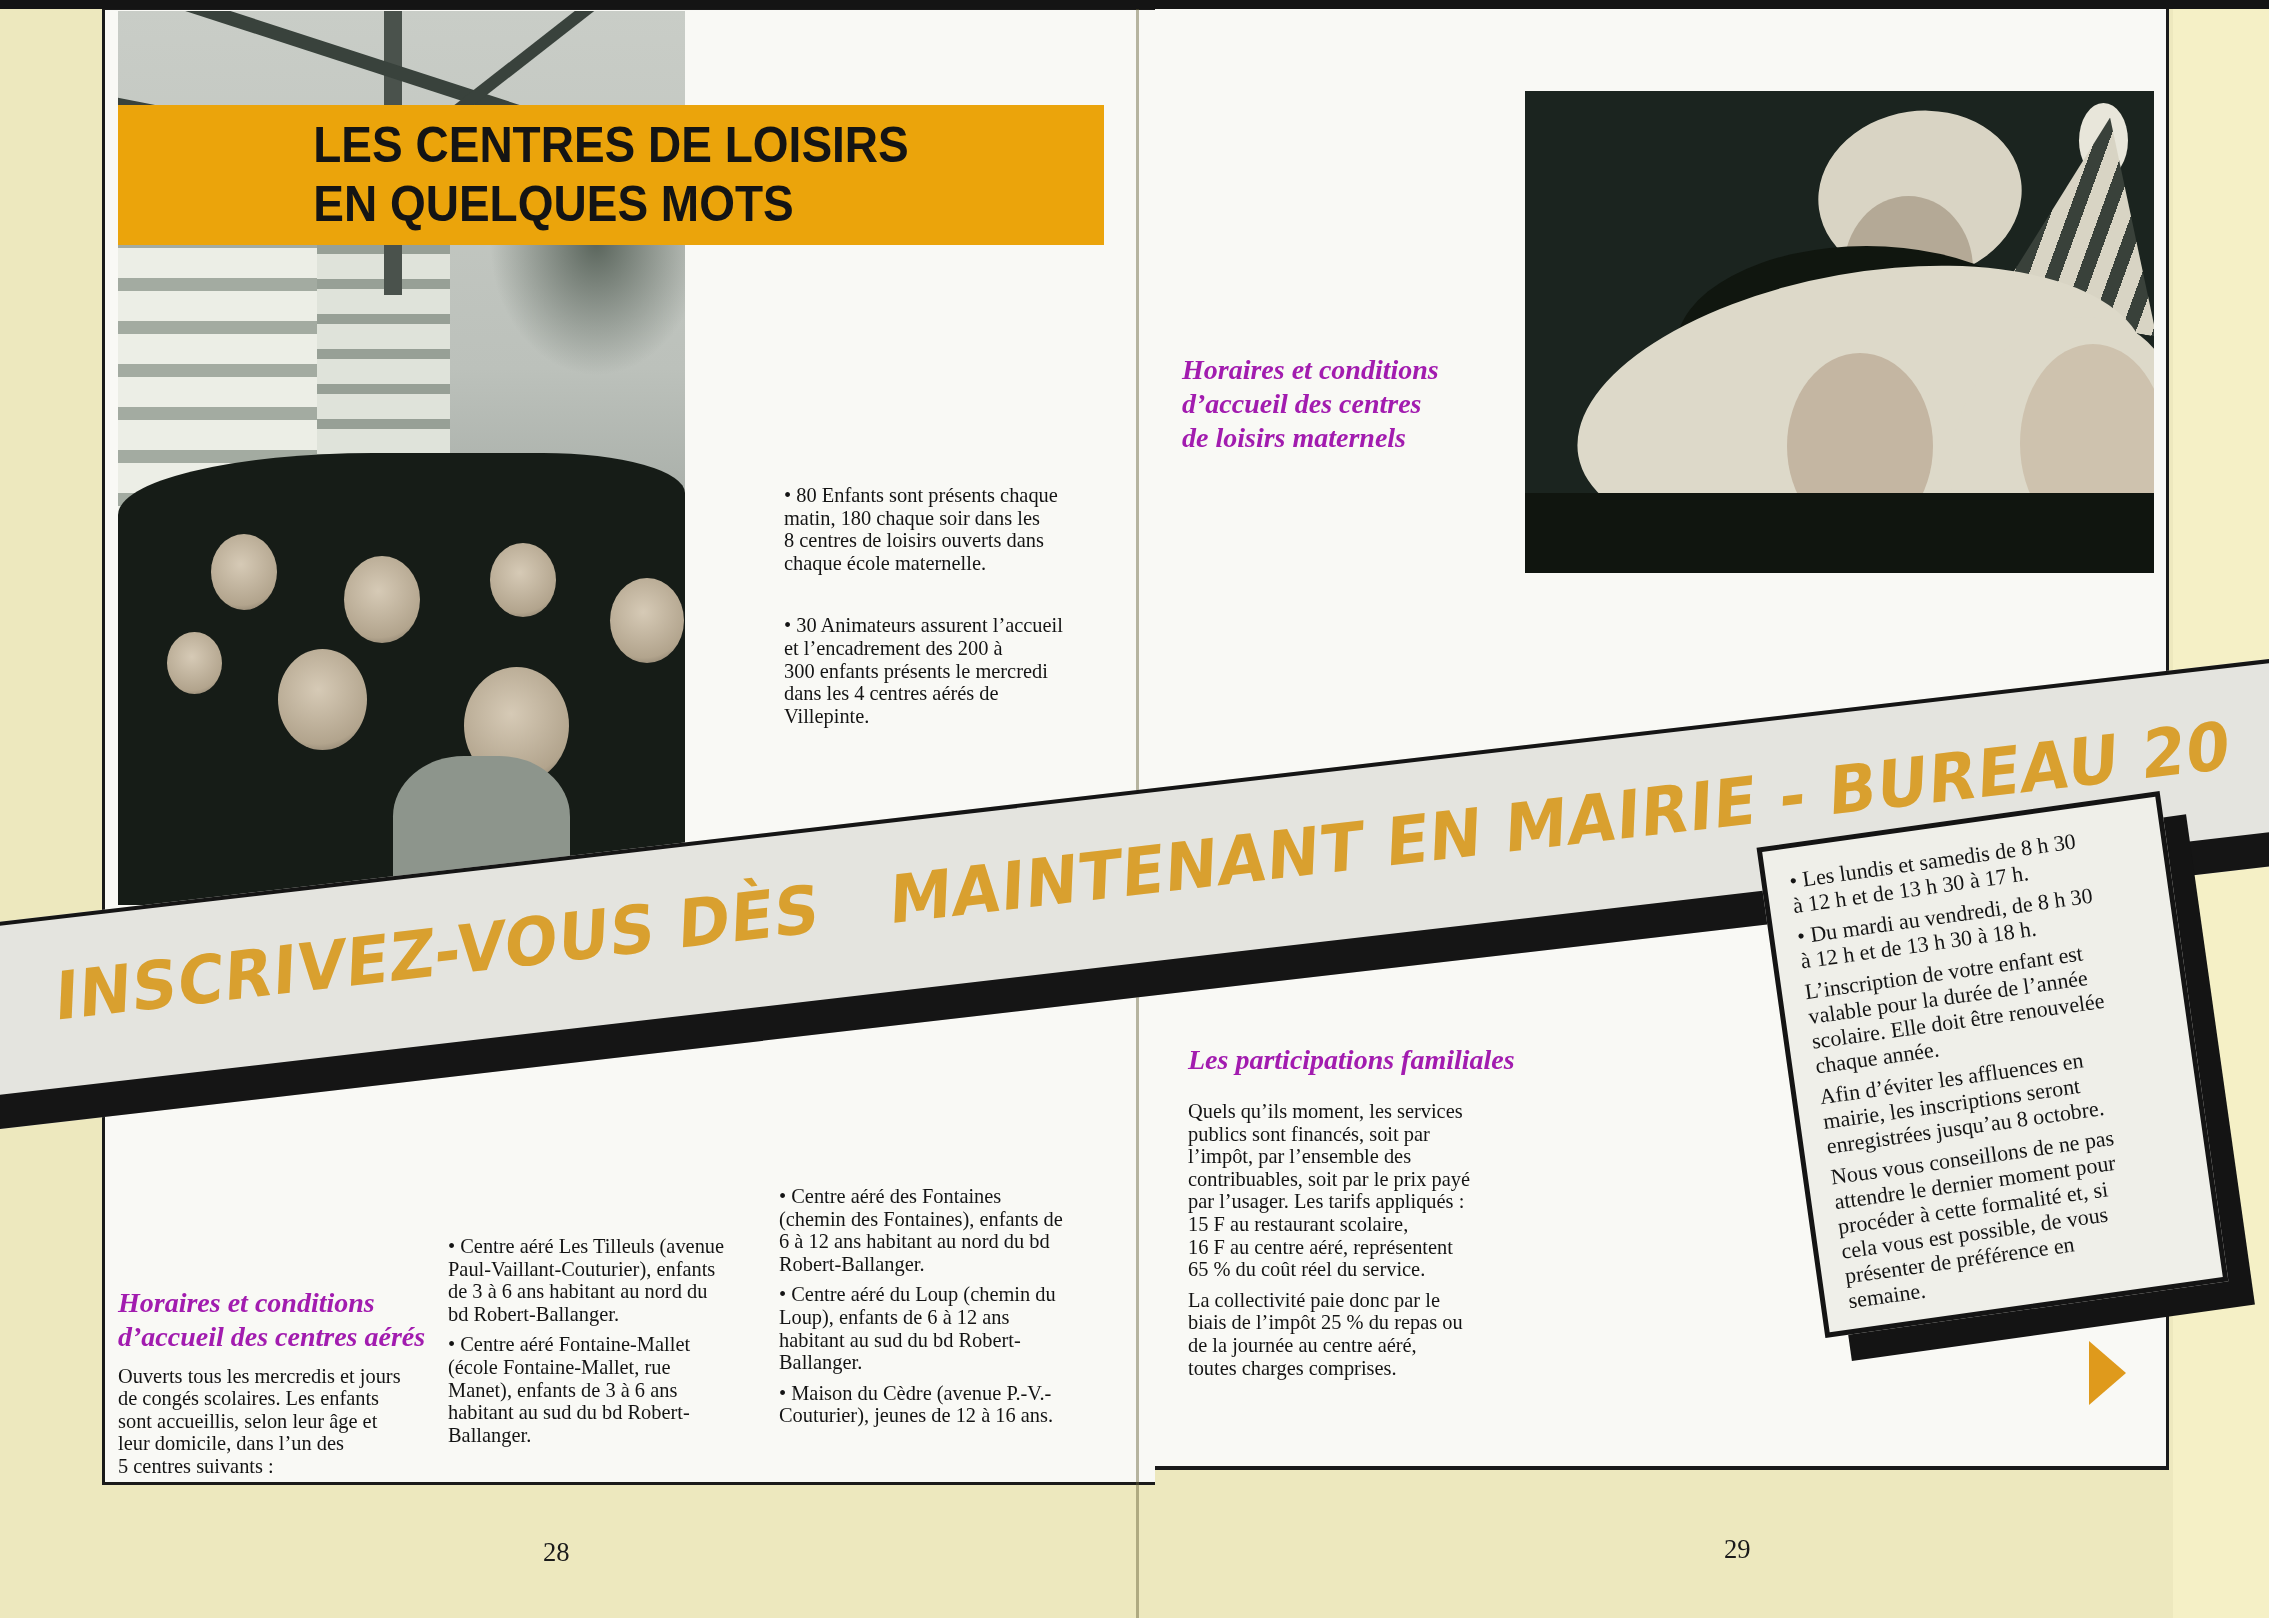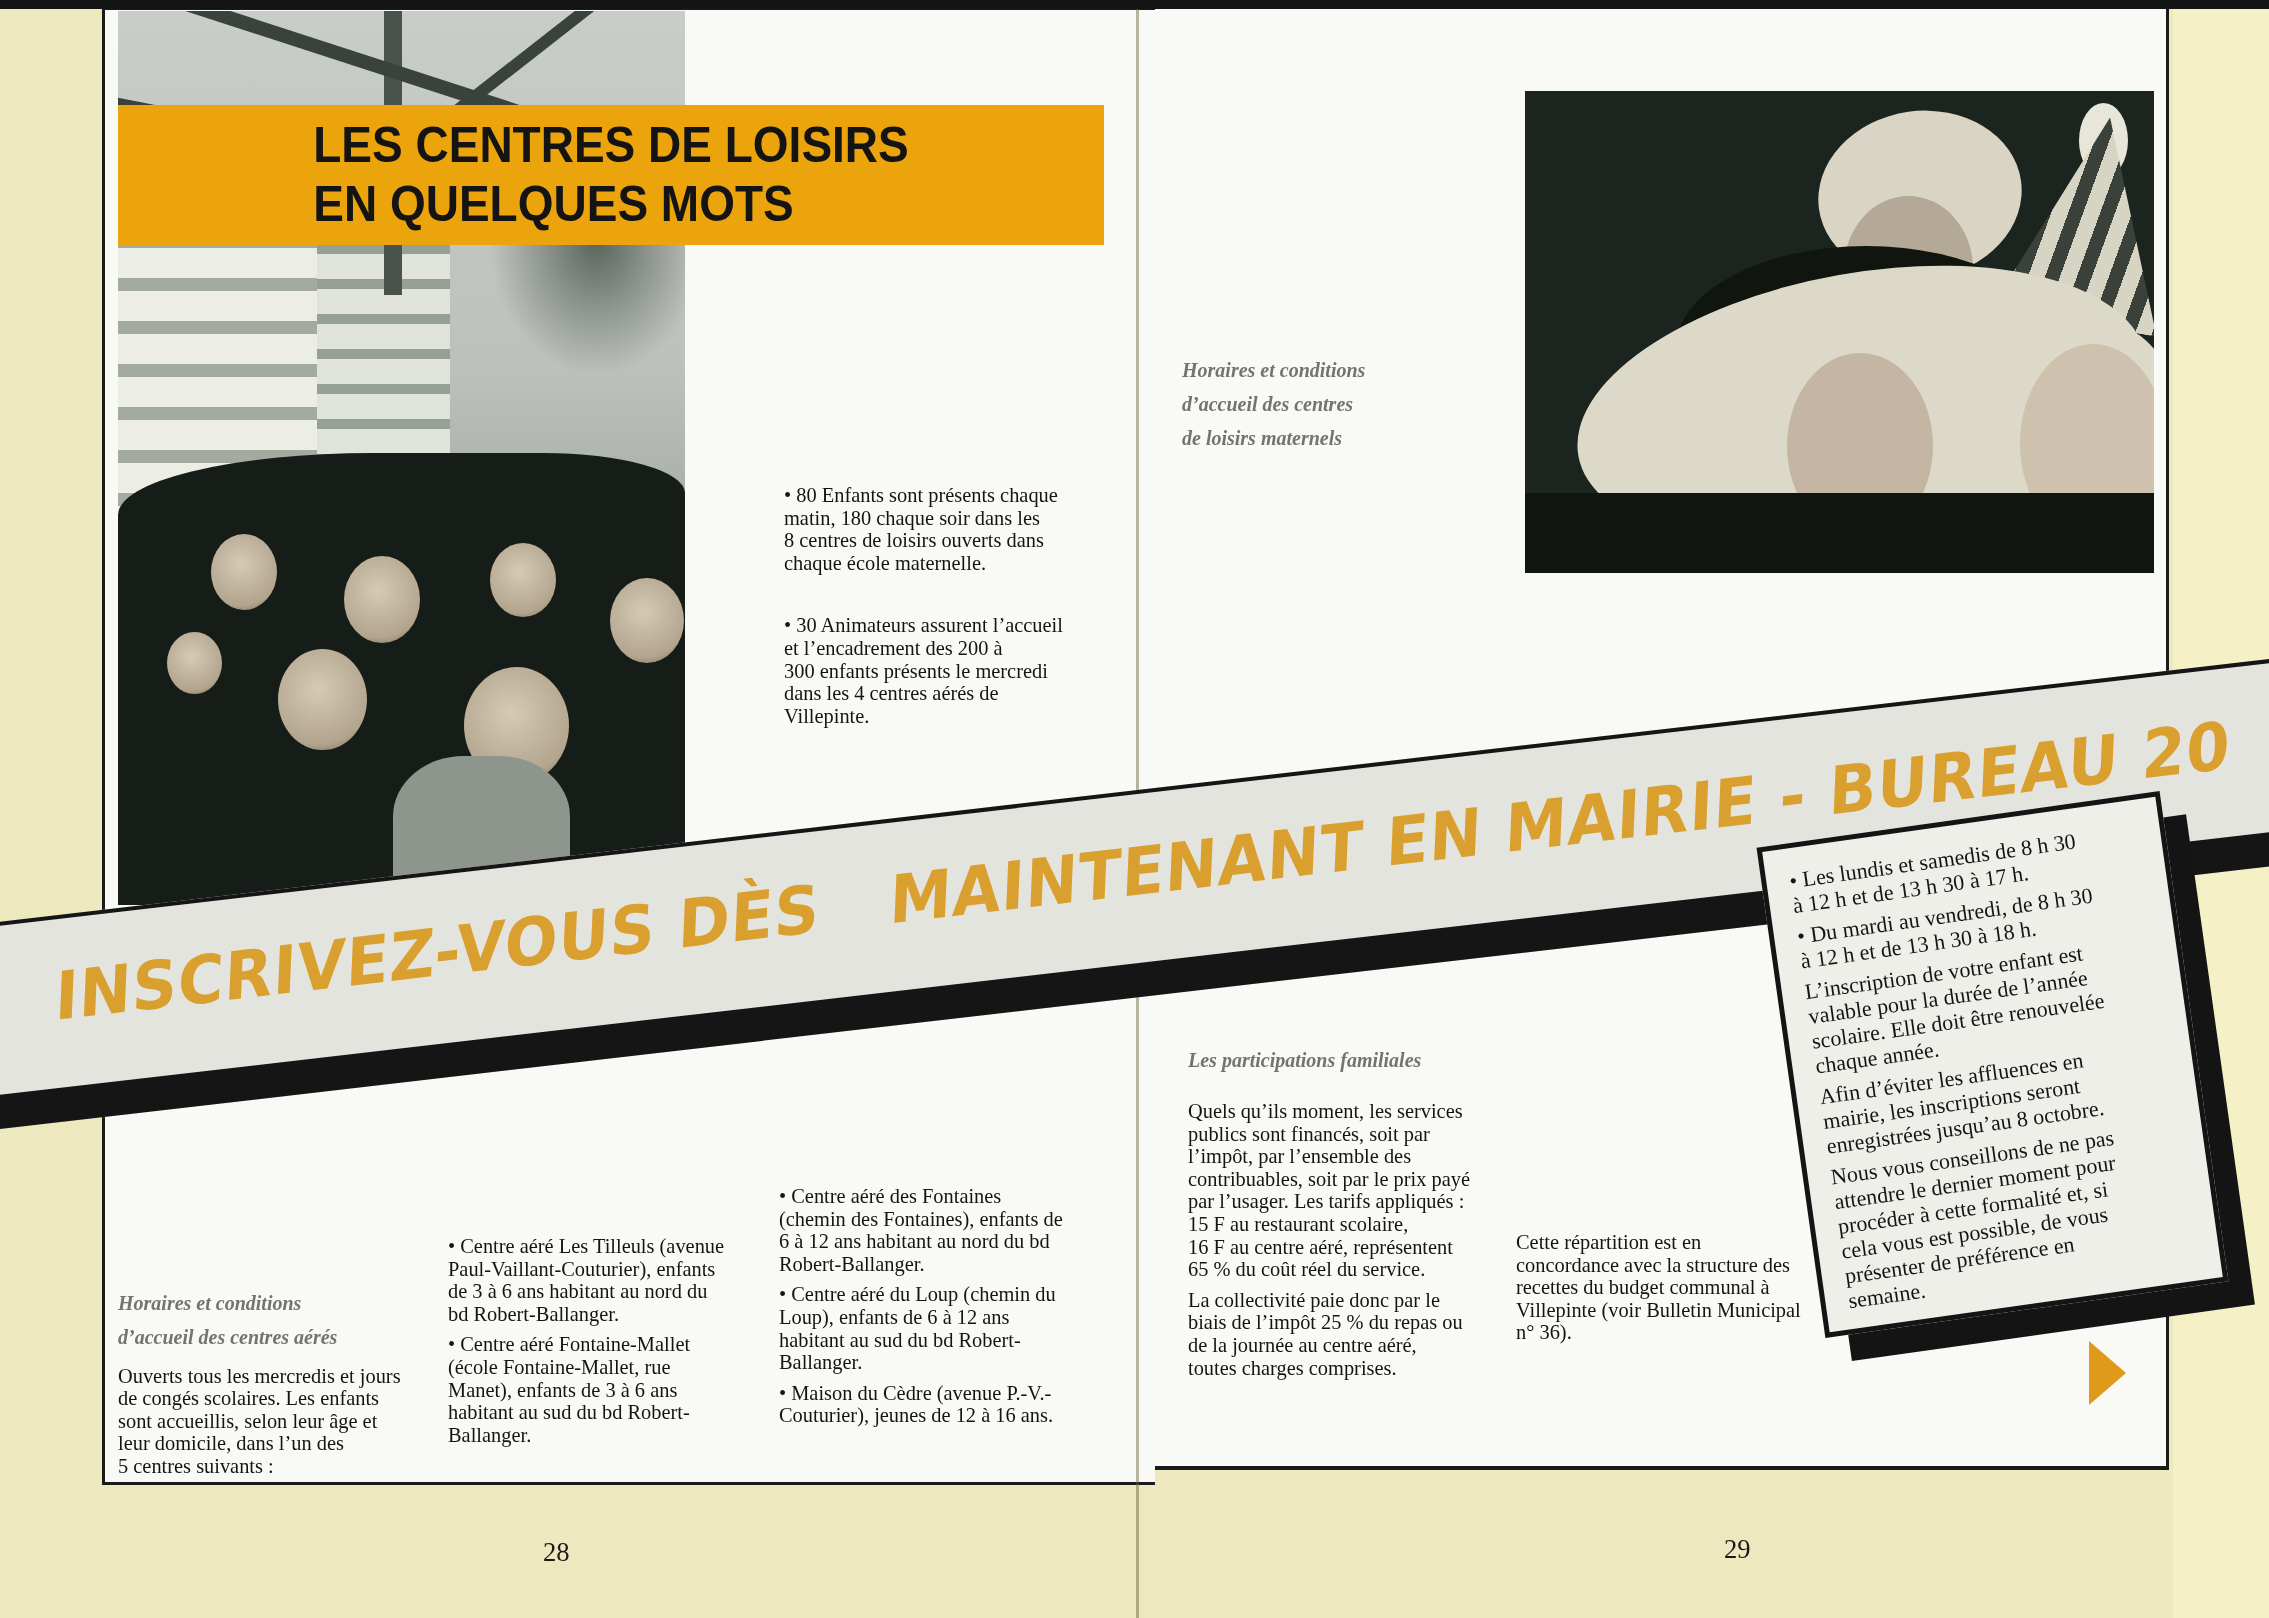--- a/index.html
+++ b/index.html
@@ -38,21 +38,21 @@
   
   .banner{position:absolute;left:118px;top:105px;width:986px;height:140px;background:#eba40b;z-index:4;
       display:flex;flex-direction:column;justify-content:center;align-items:center;}
   .banner .line{font-family:"Liberation Sans",sans-serif;font-weight:bold;font-size:46px;line-height:59px;
       letter-spacing:0px;color:#141414;white-space:nowrap;transform:scaleY(1.08);}
 
   
   .tb{position:absolute;z-index:5;font-size:20.4px;line-height:22.6px;}
   .tb .line{white-space:nowrap;}
   .tb .para{margin-bottom:8px;}
-  .hd{font-style:italic;font-weight:bold;font-size:20px;line-height:34px;color:#737373;margin-bottom:10.6px;}
+  .hd{font-style:italic;font-weight:bold;font-size:28px;line-height:34px;color:#a21caf;margin-bottom:10.6px;}
   .hd .line{white-space:nowrap;}
 
   
   .diagband{position:absolute;left:-124px;top:936px;width:2642px;height:168px;background:#e4e4df;
       border-top:4.4px solid #151515;border-bottom:34px solid #151515;
       transform:rotate(-6.6deg);transform-origin:0 0;z-index:8;}
   .diagband .txt{position:absolute;left:177px;top:39px;display:flex;align-items:baseline;
       font-family:"DejaVu Sans",sans-serif;font-weight:bold;font-size:66px;color:#d9a02f;
       white-space:nowrap;transform:skewX(-9deg) scaleX(.95);transform-origin:0 0;letter-spacing:0.9px;}
   .diagband .gap{display:inline-block;width:74px;}
@@ -193,29 +193,20 @@
         <div class="line">65 % du coût réel du service.</div>
       </div>
     <div class="para">
         <div class="line">La collectivité paie donc par le</div>
         <div class="line">biais de l’impôt 25 % du repas ou</div>
         <div class="line">de la journée au centre aéré,</div>
         <div class="line">toutes charges comprises.</div>
       </div>
   </div>
 
-  <div class="tb" style="left:1516px;top:1231px;">
-    <div>
-        <div class="line">Cette répartition est en</div>
-        <div class="line">concordance avec la structure des</div>
-        <div class="line">recettes du budget communal à</div>
-        <div class="line">Villepinte (voir Bulletin Municipal</div>
-        <div class="line">n° 36).</div>
-      </div>
-  </div>
 
   <div class="tb" style="left:118px;top:1286px;">
     <div class="hd">
         <div class="line">Horaires et conditions</div>
         <div class="line">d’accueil des centres aérés</div>
       </div>
     <div>
         <div class="line">Ouverts tous les mercredis et jours</div>
         <div class="line">de congés scolaires. Les enfants</div>
         <div class="line">sont accueillis, selon leur âge et</div>

